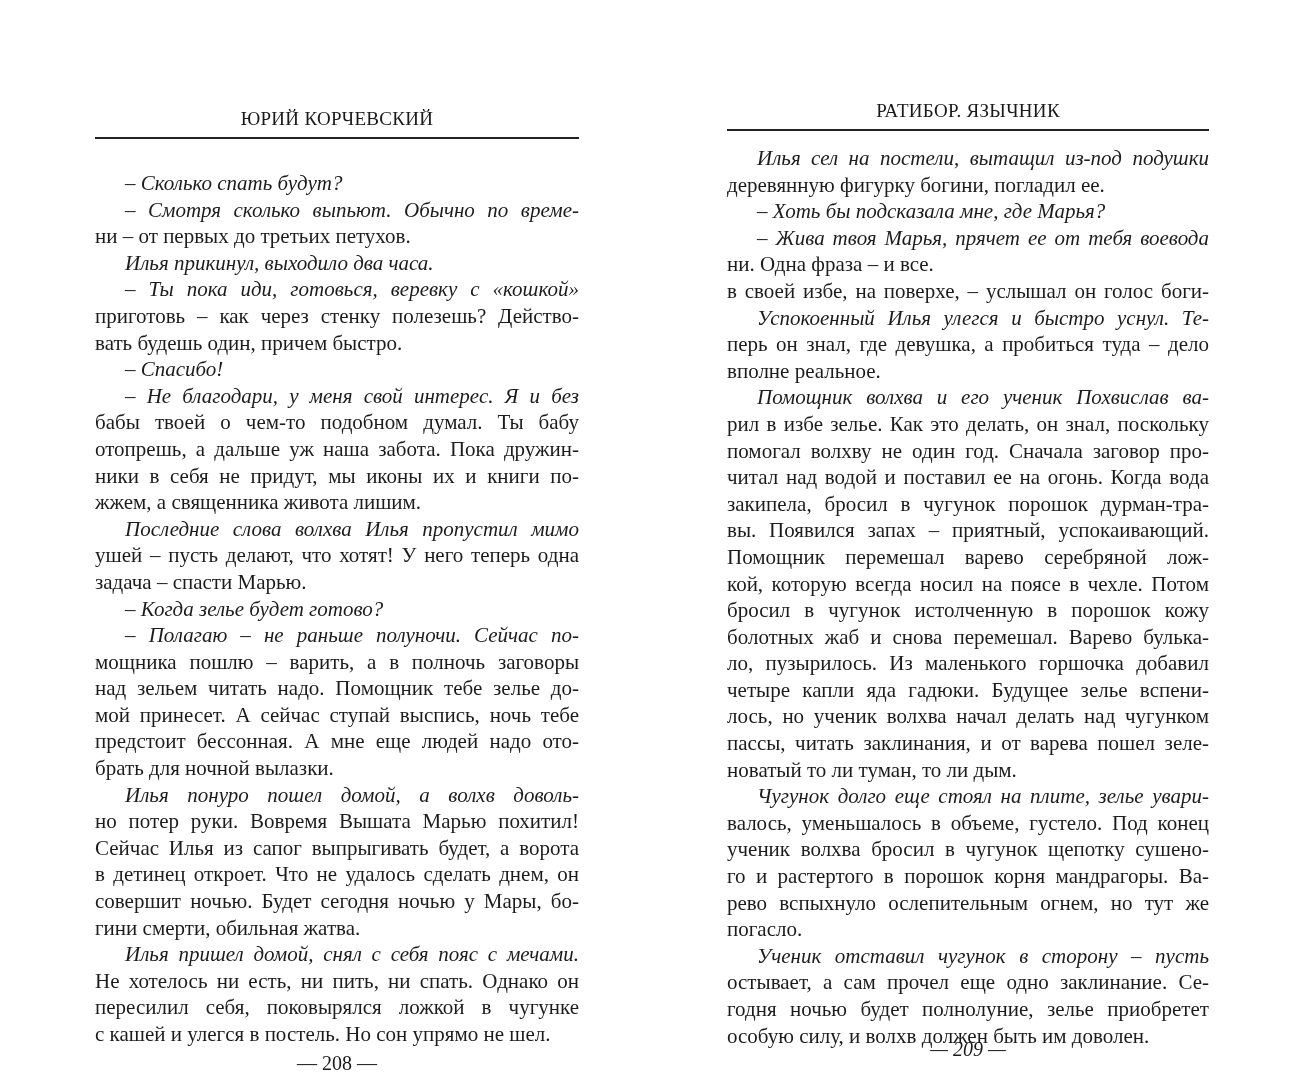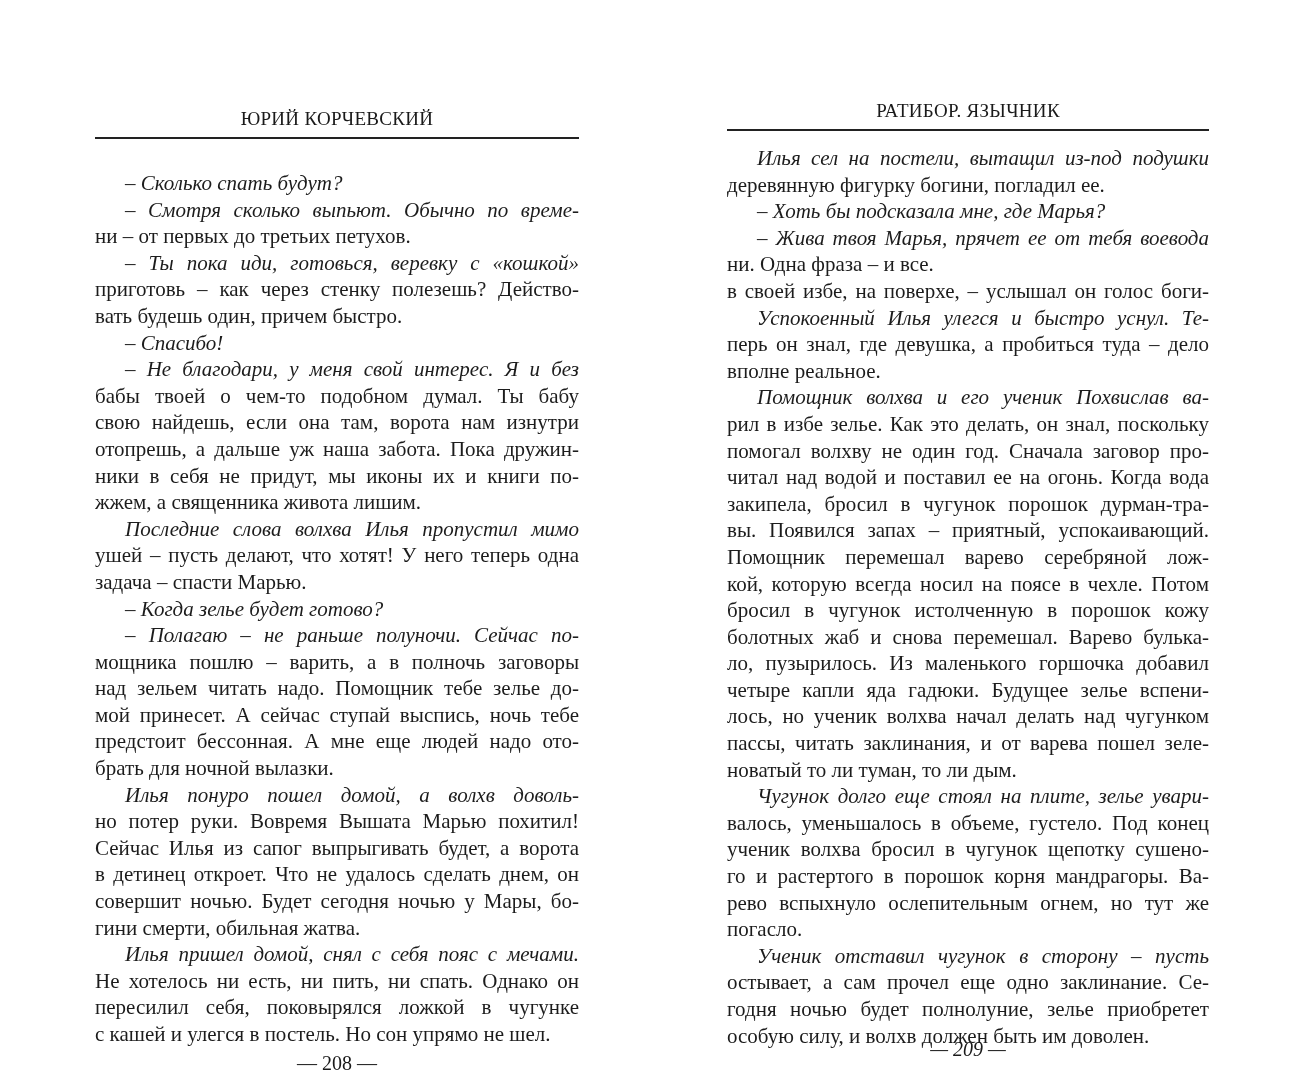--- a/index.html
+++ b/index.html
@@ -87,27 +87,27 @@
 </head>
 <body>
 
 <div class="page" id="page-left">
   <div class="running-head">ЮРИЙ КОРЧЕВСКИЙ</div>
   <div class="head-rule"></div>
   <div class="body-text">
       <span class="line indent last">– Сколько спать будут?</span>
       <span class="line indent">– Смотря сколько выпьют. Обычно по време-</span>
       <span class="line last">ни – от первых до третьих петухов.</span>
+      <span class="line indent last">Илья прикинул, выходило два часа.</span>
       <span class="line indent">– Ты пока иди, готовься, веревку с «кошкой»</span>
       <span class="line">приготовь – как через стенку полезешь? Действо-</span>
       <span class="line last">вать будешь один, причем быстро.</span>
       <span class="line indent last">– Спасибо!</span>
       <span class="line indent">– Не благодари, у меня свой интерес. Я и без</span>
       <span class="line">бабы твоей о чем-то подобном думал. Ты бабу</span>
-      <span class="line">свою найдешь, если она там, ворота нам изнутри</span>
       <span class="line">отопрешь, а дальше уж наша забота. Пока дружин-</span>
       <span class="line">ники в себя не придут, мы иконы их и книги по-</span>
       <span class="line last">жжем, а священника живота лишим.</span>
       <span class="line indent">Последние слова волхва Илья пропустил мимо</span>
       <span class="line">ушей – пусть делают, что хотят! У него теперь одна</span>
       <span class="line last">задача – спасти Марью.</span>
       <span class="line indent last">– Когда зелье будет готово?</span>
       <span class="line indent">– Полагаю – не раньше полуночи. Сейчас по-</span>
       <span class="line">мощника пошлю – варить, а в полночь заговоры</span>
       <span class="line">над зельем читать надо. Помощник тебе зелье до-</span>

